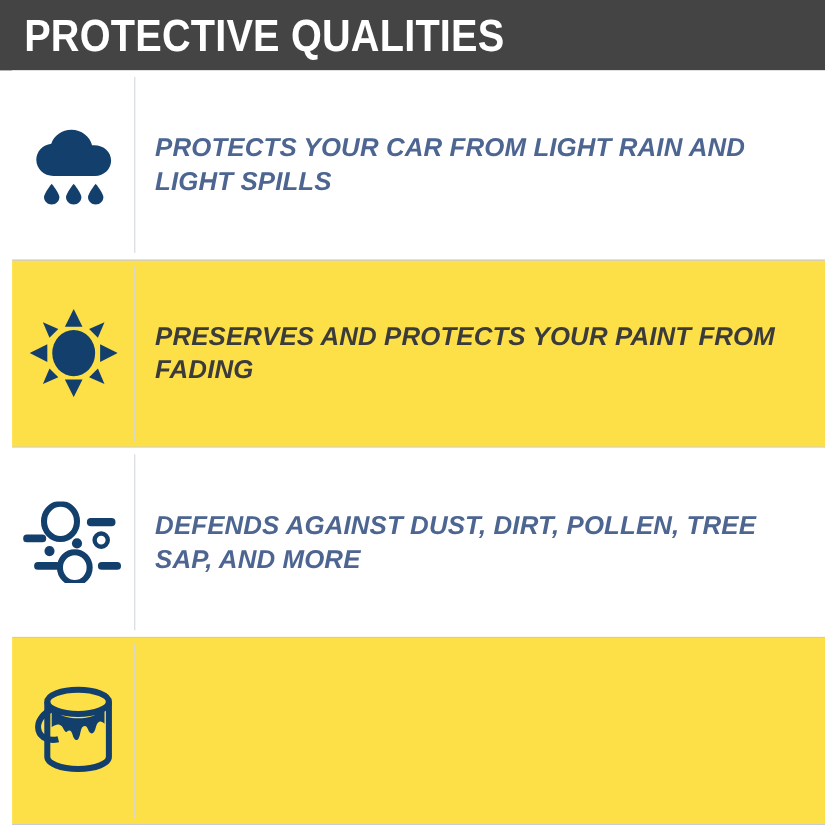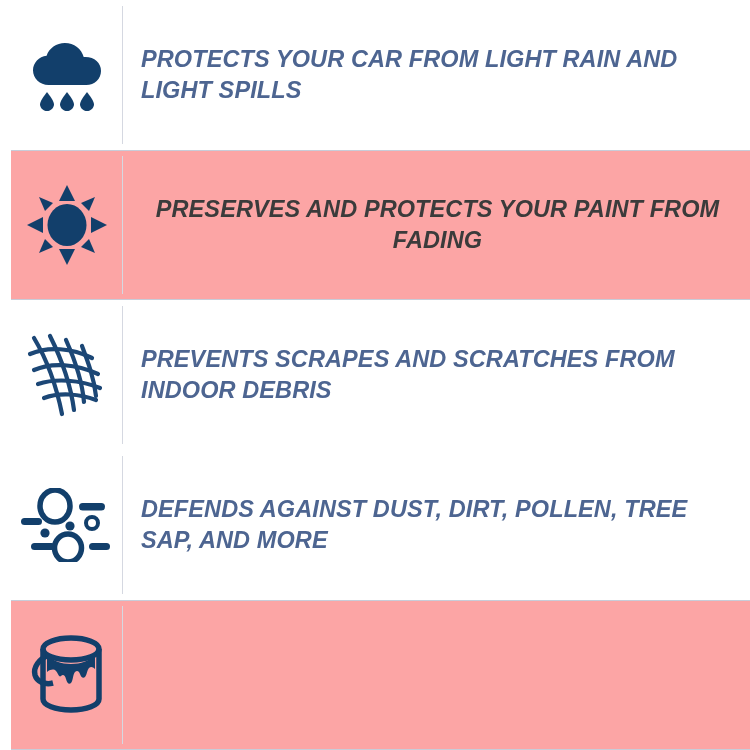--- a/index.html
+++ b/index.html
@@ -51,22 +51,21 @@
     padding-left: 11px;
   }
   .row {
     flex: 1;
     display: flex;
     align-items: stretch;
     position: relative;
     background: #ffffff;
   }
   .row.alt {
-    background: #fca5a5;
-    text-align: center;
+    background: #fde047;
   }
   .row.alt::before {
     content: "";
     position: absolute;
     left: 0;
     right: 0;
     top: 0;
     height: 1px;
     background: #c8ccd8;
   }
@@ -118,20 +117,23 @@
     color: #4e6displaced;
   }
   .row .row-text { color: #4d6591; }
   .row.alt .row-text { color: #3b3b3b; }
 </style>
 </head>
 <body>
 
 <div class="infographic">
 
+  <div class="header">
+    <div class="header-title">PROTECTIVE QUALITIES</div>
+  </div>
 
   <div class="rows">
 
     <div class="row">
       <div class="icon-cell">
         <svg width="78" height="76" viewBox="0 0 78 76">
           <g fill="#123f6b">
             <path d="M20.5 48C11.9 48 5 41.4 5 33.3c0-7.5 5.9-13.7 13.6-14.6C21.1 11.2 28.4 6 36.9 6c9.1 0 16.8 6 18.8 14.1 0.6-0.1 1.2-0.1 1.8-0.1C66.5 20 73 26.2 73 33.9C73 41.7 66.5 48 58.3 48H20.5z"></path>
             <path d="M19 55c0 0-7 8.6-7 12.2C12 70.9 15.1 74 19 74s7-3.1 7-6.8C26 63.6 19 55 19 55z"></path>
             <path d="M39 55c0 0-7 8.6-7 12.2C32 70.9 35.1 74 39 74s7-3.1 7-6.8C46 63.6 39 55 39 55z"></path>
@@ -158,39 +160,20 @@
             <polygon points="12,68 18,54 26,62"></polygon>
             <polygon points="68,68 54,62 62,54"></polygon>
           </g>
         </svg>
       </div>
       <div class="text-cell">
         <div class="row-text">PRESERVES AND PROTECTS YOUR PAINT FROM FADING</div>
       </div>
     </div>
 
-    <div class="row">
-      <div class="icon-cell">
-        <svg width="82" height="86" viewBox="0 0 82 86">
-          <g fill="none" stroke="#1c4776" stroke-width="4.2" stroke-linecap="round">
-            <path d="M8 6 C20 26 30 52 36 82"></path>
-            <path d="M24 4 C34 24 44 48 48 78"></path>
-            <path d="M40 8 C48 26 56 46 58 70"></path>
-            <path d="M56 14 C62 30 68 46 70 64"></path>
-            <path d="M4 22 C22 14 46 16 66 26"></path>
-            <path d="M8 38 C26 30 50 32 72 42"></path>
-            <path d="M12 52 C30 46 54 48 74 56"></path>
-            <path d="M18 66 C34 60 54 62 70 68"></path>
-          </g>
-        </svg>
-      </div>
-      <div class="text-cell">
-        <div class="row-text">PREVENTS SCRAPES AND SCRATCHES FROM INDOOR DEBRIS</div>
-      </div>
-    </div>
 
 
     <div class="row">
       <div class="icon-cell">
         <svg width="92" height="74" viewBox="0 0 92 74">
           <g fill="#123f6b">
             <ellipse cx="34" cy="18" rx="15" ry="16" fill="none" stroke="#123f6b" stroke-width="5.5"></ellipse>
             <ellipse cx="47" cy="60" rx="13.5" ry="14" fill="none" stroke="#123f6b" stroke-width="5.5"></ellipse>
             <circle cx="71" cy="35" r="6" fill="none" stroke="#123f6b" stroke-width="4"></circle>
             <circle cx="49" cy="38" r="4.6"></circle>

